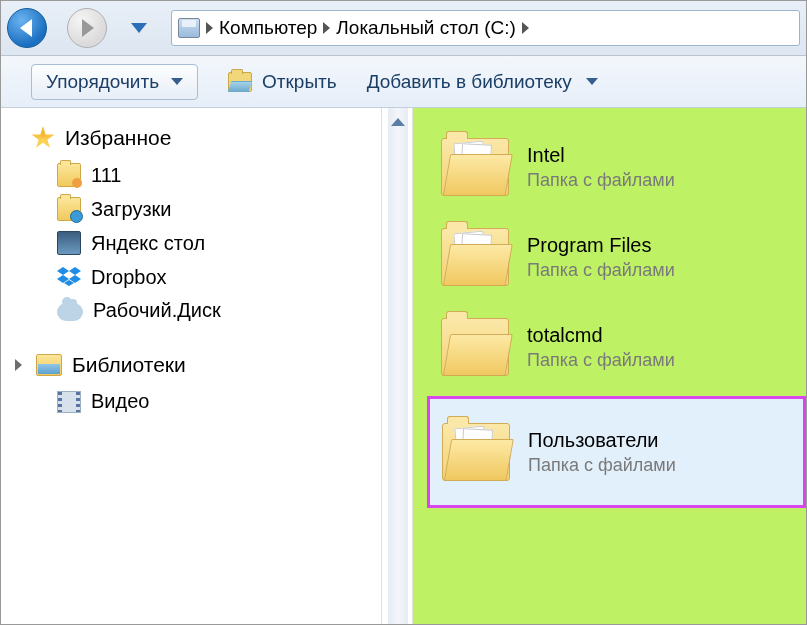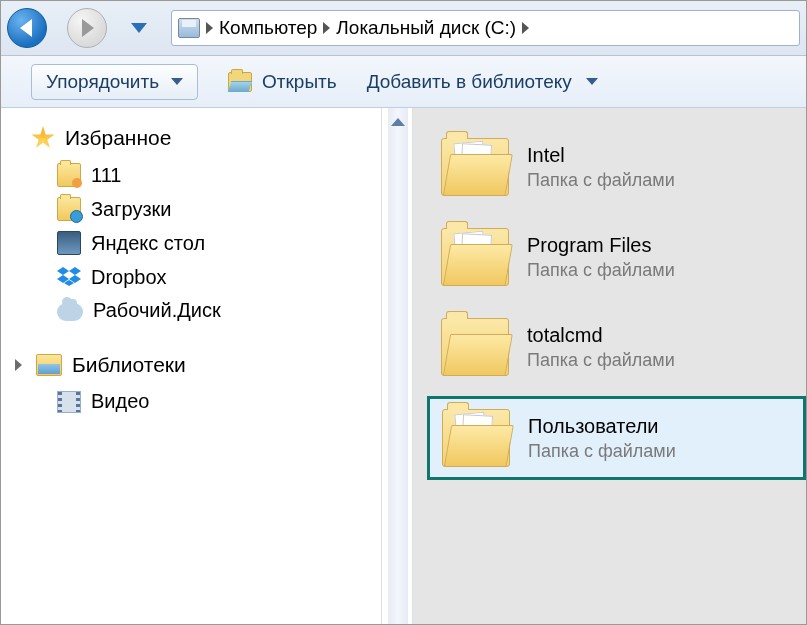--- a/index.html
+++ b/index.html
@@ -144,21 +144,21 @@
   }
   .scroll-arrow{
     width:0;height:0;
     border-left:7px solid transparent;border-right:7px solid transparent;
     border-bottom:8px solid #5b7ea6;
     position:absolute;left:50%;transform:translateX(-50%);
     top:10px;
   }
   .content-pane {
     flex:1;
-    background:#e5e5e5;
+    background:#bef264;
     padding: 18px 0 0 14px;
   }
 
   
   .tree-group { margin-bottom: 26px; }
   .tree-head { display:flex; align-items:center; gap:10px; margin-bottom:8px; font-size:21px;}
   .tree-item { display:flex; align-items:center; gap:10px; font-size:20px; padding:5px 0 5px 26px; color:#000;}
   
   .ico { width:24px; height:24px; display:inline-block; flex-shrink:0; }
   .star-ico{
@@ -189,22 +189,22 @@
   .folder-row {
     display:flex; align-items:center; gap:18px;
     padding: 12px 14px;
     margin-bottom:8px;
   }
   .folder-row.sel {
     background:#e2f0fc;
     border:1px solid #9ac5ed;
   }
   .folder-row.hl {
-    border: 3px solid #0f766e;
-    padding: 10px 12px;
+    border: 3px solid #d946ef;
+    padding: 24px 12px;
   }
   .big-folder{
     width:68px;height:58px;
     position:relative;
     flex-shrink:0;
   }
   .big-folder .back{
     position:absolute;inset:0;
     background:linear-gradient(#fbe8a8,#f3d175);
     border:1px solid #d1ab55;border-radius:3px;
@@ -239,21 +239,21 @@
 
 <div class="addr-row">
   <div class="nav-btn nav-back"></div>
   <div class="nav-btn nav-fwd"></div>
   <div class="nav-drop"></div>
   <div class="addr-bar">
     <span class="disk-ico"></span>
     <span class="bc-sep"></span>
     <span class="bc-item">Компьютер</span>
     <span class="bc-sep"></span>
-    <span class="bc-item">Локальный диск (C:)</span>
+    <span class="bc-item">Локальный стол (C:)</span>
     <span class="bc-sep"></span>
   </div>
 </div>
 
 <div class="tool-row">
   <div class="tool-btn">
     <span>Упорядочить</span>
     <span class="drop-small"></span>
   </div>
   <div class="tool-link">

